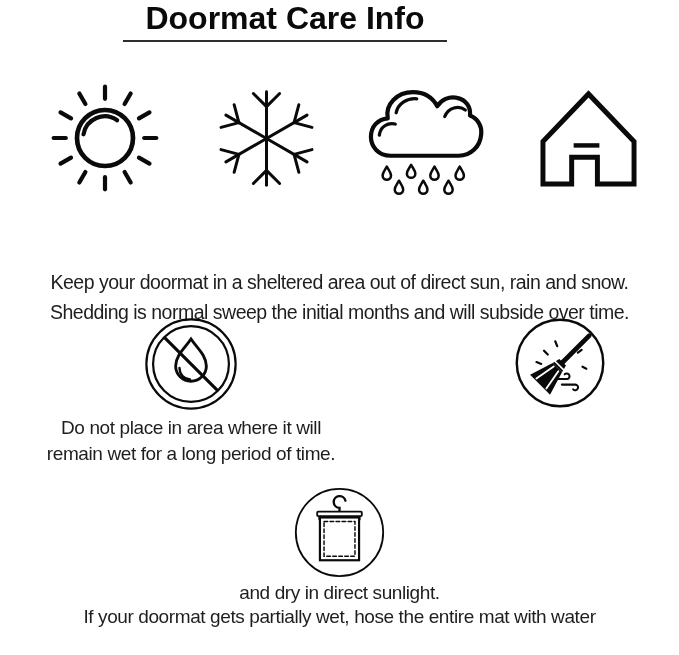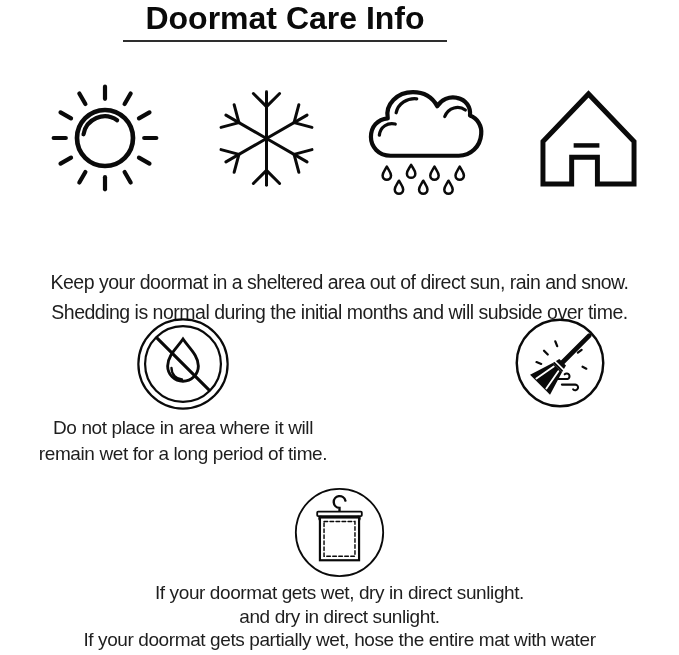--- a/index.html
+++ b/index.html
@@ -18,21 +18,21 @@
   }
   
   .icons-row{top:76px;left:40px;right:26px;height:124px;display:flex;
     justify-content:space-between;align-items:center;}
   .w-icon{width:130px;display:flex;justify-content:center;align-items:center;}
   
   .intro{top:221px;left:0;width:679px;text-align:center;
     font-size:19.5px;line-height:29.5px;letter-spacing:-0.5px;white-space:nowrap;margin-top:47px;}
   
   .tip{text-align:center;}
-  .tip-left{top:316px;left:8px;width:350px;}
+  .tip-left{top:316px;left:16px;width:350px;}
   .tip-right{top:316px;left:440px;width:239px;}
   .tip .circle-icon{display:block;margin:0 auto 3px auto;}
   .tip-text{font-size:19px;line-height:26px;letter-spacing:-0.4px;white-space:nowrap;}
   
   .drying{top:487px;left:0;width:679px;text-align:center;}
   .drying .circle-icon{display:block;margin:0 auto 3px auto;}
   .drying-text{font-size:19px;line-height:23.5px;letter-spacing:-0.4px;white-space:nowrap;}
   svg{display:block;}
 </style>
 </head>
@@ -135,21 +135,21 @@
   <div class="w-icon">
     <svg width="99" height="99" viewBox="0 0 100 100" fill="none" stroke="#0a0a0a">
       <path stroke-width="5" stroke-linejoin="miter" d="M 4 53 L 50 5 L 96 53 L 96 96 L 59 96 L 59 69 L 33 69 L 33 96 L 4 96 Z"></path>
       <line x1="35" y1="57" x2="61" y2="57" stroke-width="4.5"></line>
     </svg>
   </div>
 </div>
 
 <div class="abs intro">
   <div>Keep your doormat in a sheltered area out of direct sun, rain and snow.</div>
-  <div>Shedding is normal during the initial months and will subside over time.</div>
+  <div>Shedding is normal sweep the initial months and will subside over time.</div>
 </div>
 
 <div class="abs tip tip-left">
   <svg class="circle-icon" width="96" height="96" viewBox="0 0 100 100" fill="none" stroke="#0a0a0a" stroke-linecap="round">
     <circle cx="50" cy="50" r="46.5" stroke-width="2.3"></circle>
     <circle cx="50" cy="50" r="39.5" stroke-width="2.3"></circle>
     <path stroke-width="3" d="M 50 24 C 56 33 66 41 66 52 A 16 16 0 1 1 34 52 C 34 41 44 33 50 24 Z"></path>
     <path stroke-width="2.4" d="M 38 54 C 38 61 43 66 49 66"></path>
     <line x1="23" y1="23" x2="77" y2="77" stroke-width="3.2"></line>
   </svg>
@@ -189,17 +189,16 @@
   <svg class="circle-icon" width="91" height="91" viewBox="0 0 100 100" fill="none" stroke="#0a0a0a" stroke-linecap="round">
     <circle cx="50" cy="50" r="48" stroke-width="2"></circle>
     <path d="M 50 27 L 50 23 A 6.5 6.5 0 1 1 56.5 15" stroke-width="2.6"></path>
     <rect x="25.5" y="27" width="49" height="5" rx="1" stroke-width="2" fill="#ffffff"></rect>
     <circle cx="29.5" cy="34.5" r="2" stroke-width="1.6" fill="#ffffff"></circle>
     <circle cx="70.5" cy="34.5" r="2" stroke-width="1.6" fill="#ffffff"></circle>
     <rect x="28.5" y="33.5" width="43" height="47" stroke-width="2.4" fill="#ffffff"></rect>
     <rect x="33" y="38" width="34" height="38" stroke-width="1.6" stroke-dasharray="4 2.6"></rect>
   </svg>
   <div class="drying-text">
-    <div>If your doormat gets wet, dry in direct sunlight.</div>
     <div>and dry in direct sunlight.</div>
     <div>If your doormat gets partially wet, hose the entire mat with water</div>
   </div>
 </div>
 
 </body></html>

